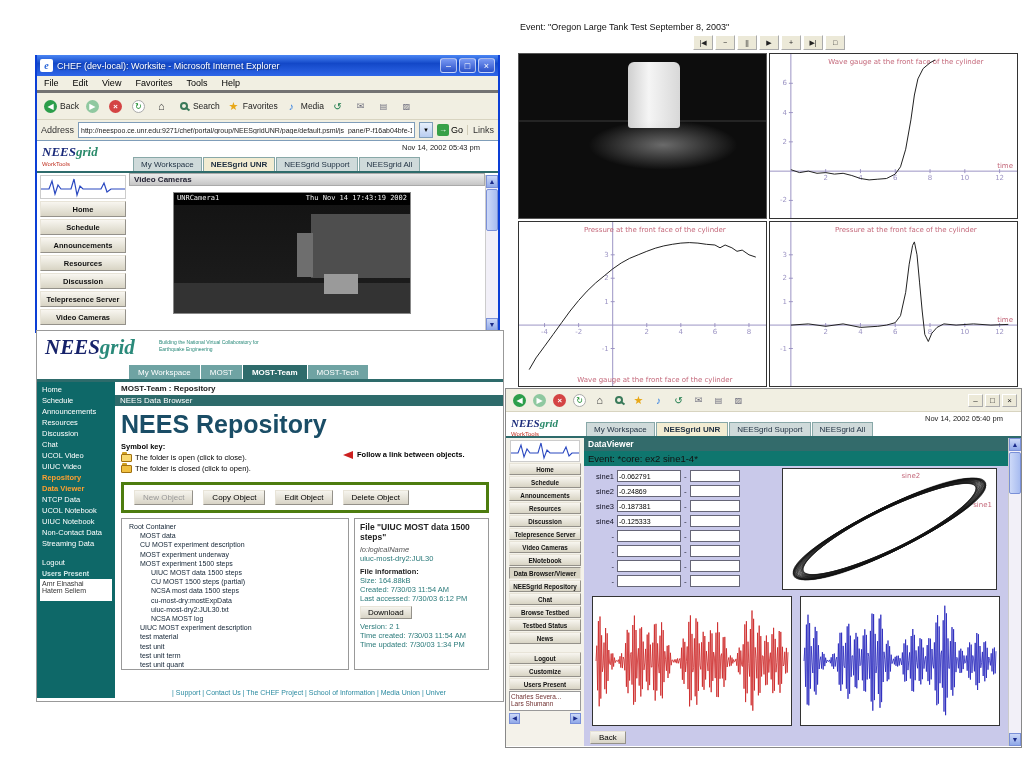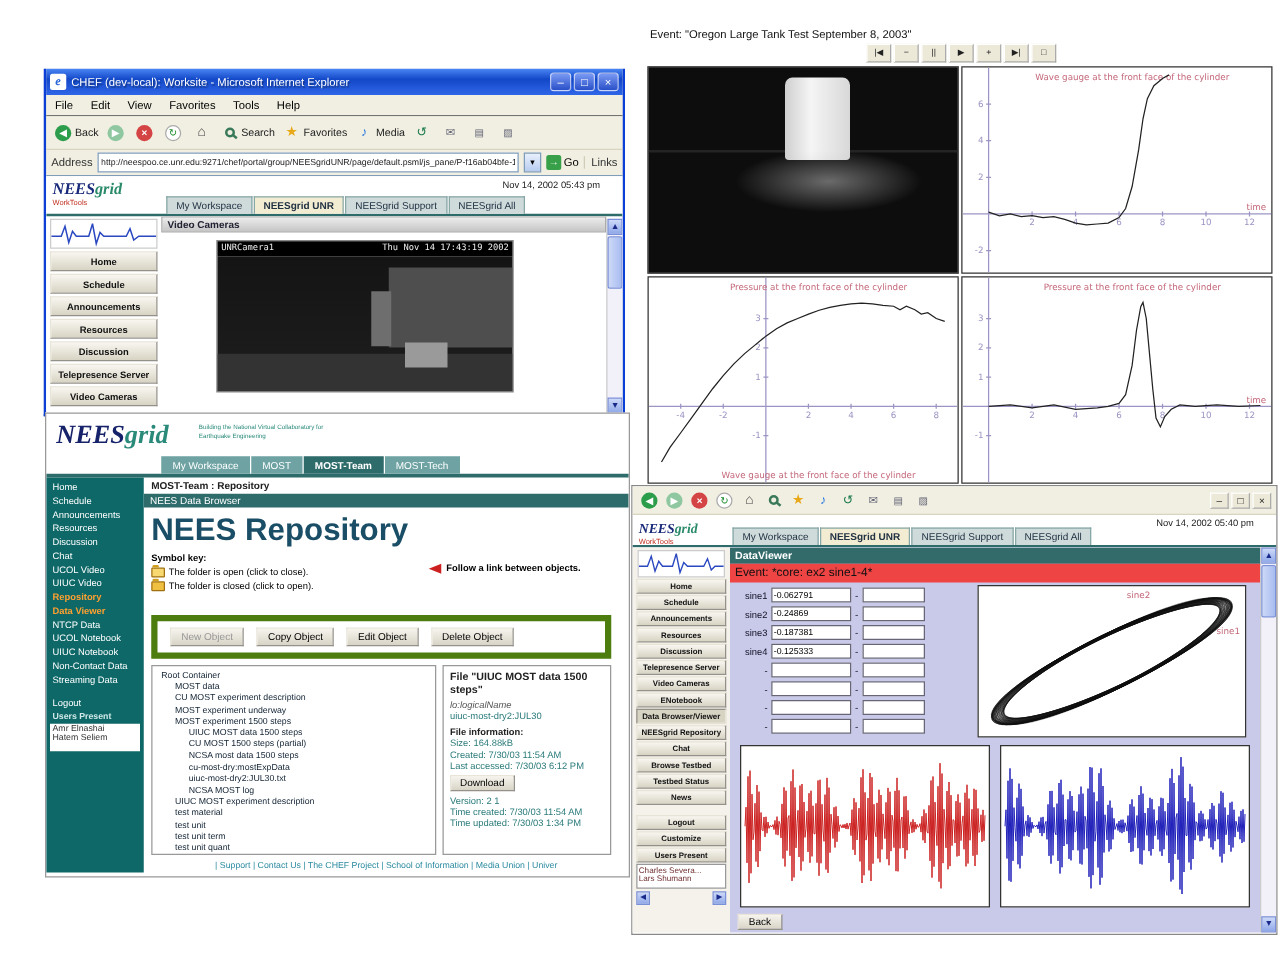--- a/index.html
+++ b/index.html
@@ -21,21 +21,21 @@
   .wline{position:absolute;left:0;top:40%;width:100%;height:2px;background:#242424}
   .chart svg{display:block;font-family:"DejaVu Sans",sans-serif}
 
   
   .xpwin{border:2px solid #0c3fd6;border-top:none;background:#ece9d8}
   .titlebar{height:21px;background:linear-gradient(180deg,#4a86f4,#1348c8 40%,#2f66e8);display:flex;align-items:center;padding:0 3px;gap:4px}
   .t-ico{width:13px;height:13px;background:#fff;border-radius:2px;color:#2a66d8;font:italic bold 10px/13px "Liberation Serif",serif;text-align:center;flex:none}
   .t-text{color:#fff;font-size:9px;font-weight:normal;flex:1;white-space:nowrap;overflow:hidden;text-shadow:1px 1px 1px rgba(0,0,0,.4)}
   .t-btns{display:flex;gap:2px}
   .t-btn{width:17px;height:15px;border:1px solid rgba(255,255,255,.6);border-radius:3px;background:linear-gradient(180deg,#7a9af4,#2a50c8);color:#fff;font-size:9px;line-height:12px;text-align:center;padding:0}
-  .menubar{height:17px;background:#f1efe2;display:flex;align-items:center;border-bottom:1px solid #737373}
+  .menubar{height:17px;background:#f1efe2;display:flex;align-items:center;border-bottom:3px solid #737373}
   .m-item{font-size:9px;padding:0 7px;background:none;border:none}
   .toolbar{height:27px;background:#f1efe2;display:flex;align-items:center;gap:1px;padding:0 4px;border-bottom:1px solid #d8d4c0}
   .tbtn{display:flex;align-items:center;gap:3px;background:none;border:none;padding:2px 3px;font-size:8.5px;color:#222}
   .ticon{display:inline-block;width:13px;height:13px;border-radius:50%;text-align:center;font-size:8px;line-height:13px;color:#fff;flex:none}
   [data-icon="back"] .ticon{background:#2c9e4b}      [data-icon="back"] .ticon::before{content:"◀"}
   [data-icon="forward"] .ticon{background:#8fc8a0}   [data-icon="forward"] .ticon::before{content:"▶"}
   [data-icon="stop"] .ticon{background:#d44444}      [data-icon="stop"] .ticon::before{content:"×";font-weight:bold}
   [data-icon="refresh"] .ticon{background:#fff;border:1px solid #aaa;color:#1a8a2a;line-height:11px}
   [data-icon="refresh"] .ticon::before{content:"↻"}
   [data-icon="home"] .ticon{color:#444;font-size:11px}        [data-icon="home"] .ticon::before{content:"⌂"}
@@ -112,21 +112,21 @@
   .w3-h1{font-size:25px;font-weight:bold;color:#1a4d66;margin:4px 0 3px 6px}
   .symkey{display:flex;margin:0 10px 0 6px;font-size:7.5px}
   .sk-left{flex:1}
   .sk-title{font-weight:bold;margin-bottom:2px}
   .sk-row{display:flex;align-items:center;gap:3px;margin-bottom:2px}
   .sk-right{display:flex;align-items:flex-start;gap:4px;font-weight:bold;width:150px;padding-top:8px}
   .folder{display:inline-block;width:11px;height:8px;background:#f0c040;border:1px solid #a07010;border-radius:1px;position:relative;flex:none}
   .folder.open{background:#f8d870}
   .folder::before{content:"";position:absolute;left:0;top:-3px;width:5px;height:2px;background:#d0a020;border-radius:1px 1px 0 0}
   .linkarrow{width:0;height:0;border-top:4px solid transparent;border-bottom:4px solid transparent;border-right:10px solid #cc2020;flex:none;margin-top:1px}
-  .objbtns{border:5px solid #4d7c0f;margin:17px 14px 5px 6px;padding:5px 10px;display:flex;gap:10px}
+  .objbtns{border:3px solid #4d7c0f;margin:7px 14px 5px 6px;padding:5px 10px;display:flex;gap:10px}
   .obtn{font-size:8px;background:linear-gradient(180deg,#f6f4ee,#d8d4c6);border:1px outset #e8e4d8;padding:2px 8px}
   .obtn.disabled{color:#999}
   .w3-cols{display:flex;gap:5px;margin:0 14px 0 6px}
   .treebox{width:228px;height:152px;border:1px solid #999;padding:3px 2px;overflow:hidden}
   .titem{display:flex;align-items:center;gap:3px;font-size:7px;line-height:9.2px;color:#123;background:none;border:none;width:100%;text-align:left;padding:0}
   .detailbox{flex:1;height:152px;border:1px solid #999;padding:3px 5px;font-size:7.5px;overflow:hidden;color:#222}
   .d-title{font-weight:bold;font-size:8.5px;margin-bottom:3px}
   .d-ital{font-style:italic;color:#555}
   .d-teal{color:#2a7a7a}
   .d-bold{font-weight:bold;margin-top:4px}
@@ -145,21 +145,21 @@
   .w4-side{width:78px;background:#f4f2ea;padding:2px;display:flex;flex-direction:column;gap:1px;align-items:center;flex:none}
   .w4-side .logoimg{width:70px;height:22px}
   .w4-side .sbtn{width:72px;min-height:12px;font-size:6.3px;padding:1px}
   .sbtn.active{border-style:inset;background:#d8d4c4}
   .w4-userbox{width:72px;background:#fff;border:1px solid #999;font-size:6.5px;color:#703030;padding:1px;min-height:20px;text-align:left}
   .hscroll{width:72px;height:11px;display:flex;justify-content:space-between;margin-top:1px}
   .hs-btn{width:11px;height:11px;background:linear-gradient(180deg,#cdd9f8,#8fa8e8);border:1px solid #7a90d8;font-size:6px;color:#1a2a8a;line-height:9px;text-align:center;padding:0}
   .hs-l::before{content:"◀"}.hs-r::before{content:"▶"}
   .w4-main{flex:1;position:relative;background:#c9c9ea;overflow:hidden}
   .dvbar{height:13px;background:#336b6b;color:#fff;font-size:8.5px;font-weight:bold;padding:0 4px;line-height:13px}
-  .evline{height:15px;background:#ef4444;font-size:9.5px;padding:0 4px;line-height:15px;color:#111}
+  .evline{height:15px;background:#0f766e;font-size:9.5px;padding:0 4px;line-height:15px;color:#111}
   .fields{position:absolute;left:4px;top:32px;display:flex;flex-direction:column;gap:3px}
   .frow{display:flex;align-items:center;gap:3px}
   .flabel{width:26px;font-size:7.5px;text-align:right;color:#112}
   .finput{width:64px;height:12px;border:1px solid #667;background:#fff;font-size:7px;padding:0 1px}
   .fdash{font-size:8px;color:#223}
   .finput2{width:50px;height:12px;border:1px solid #667;background:#fff;font-size:7px}
   .scatter{position:absolute;left:198px;top:30px;width:215px;height:122px;background:#fff;border:1px solid #333;overflow:hidden}
   .wave{position:absolute;top:158px;width:200px;height:130px;background:#fff;border:1px solid #333;overflow:hidden}
   .wave.red{left:8px}.wave.blue{left:216px}
   .backbtn{position:absolute;left:6px;top:293px;font-size:8px;background:linear-gradient(180deg,#f6f4ee,#d8d4c6);border:1px outset #e8e4d8;padding:1px 8px}

